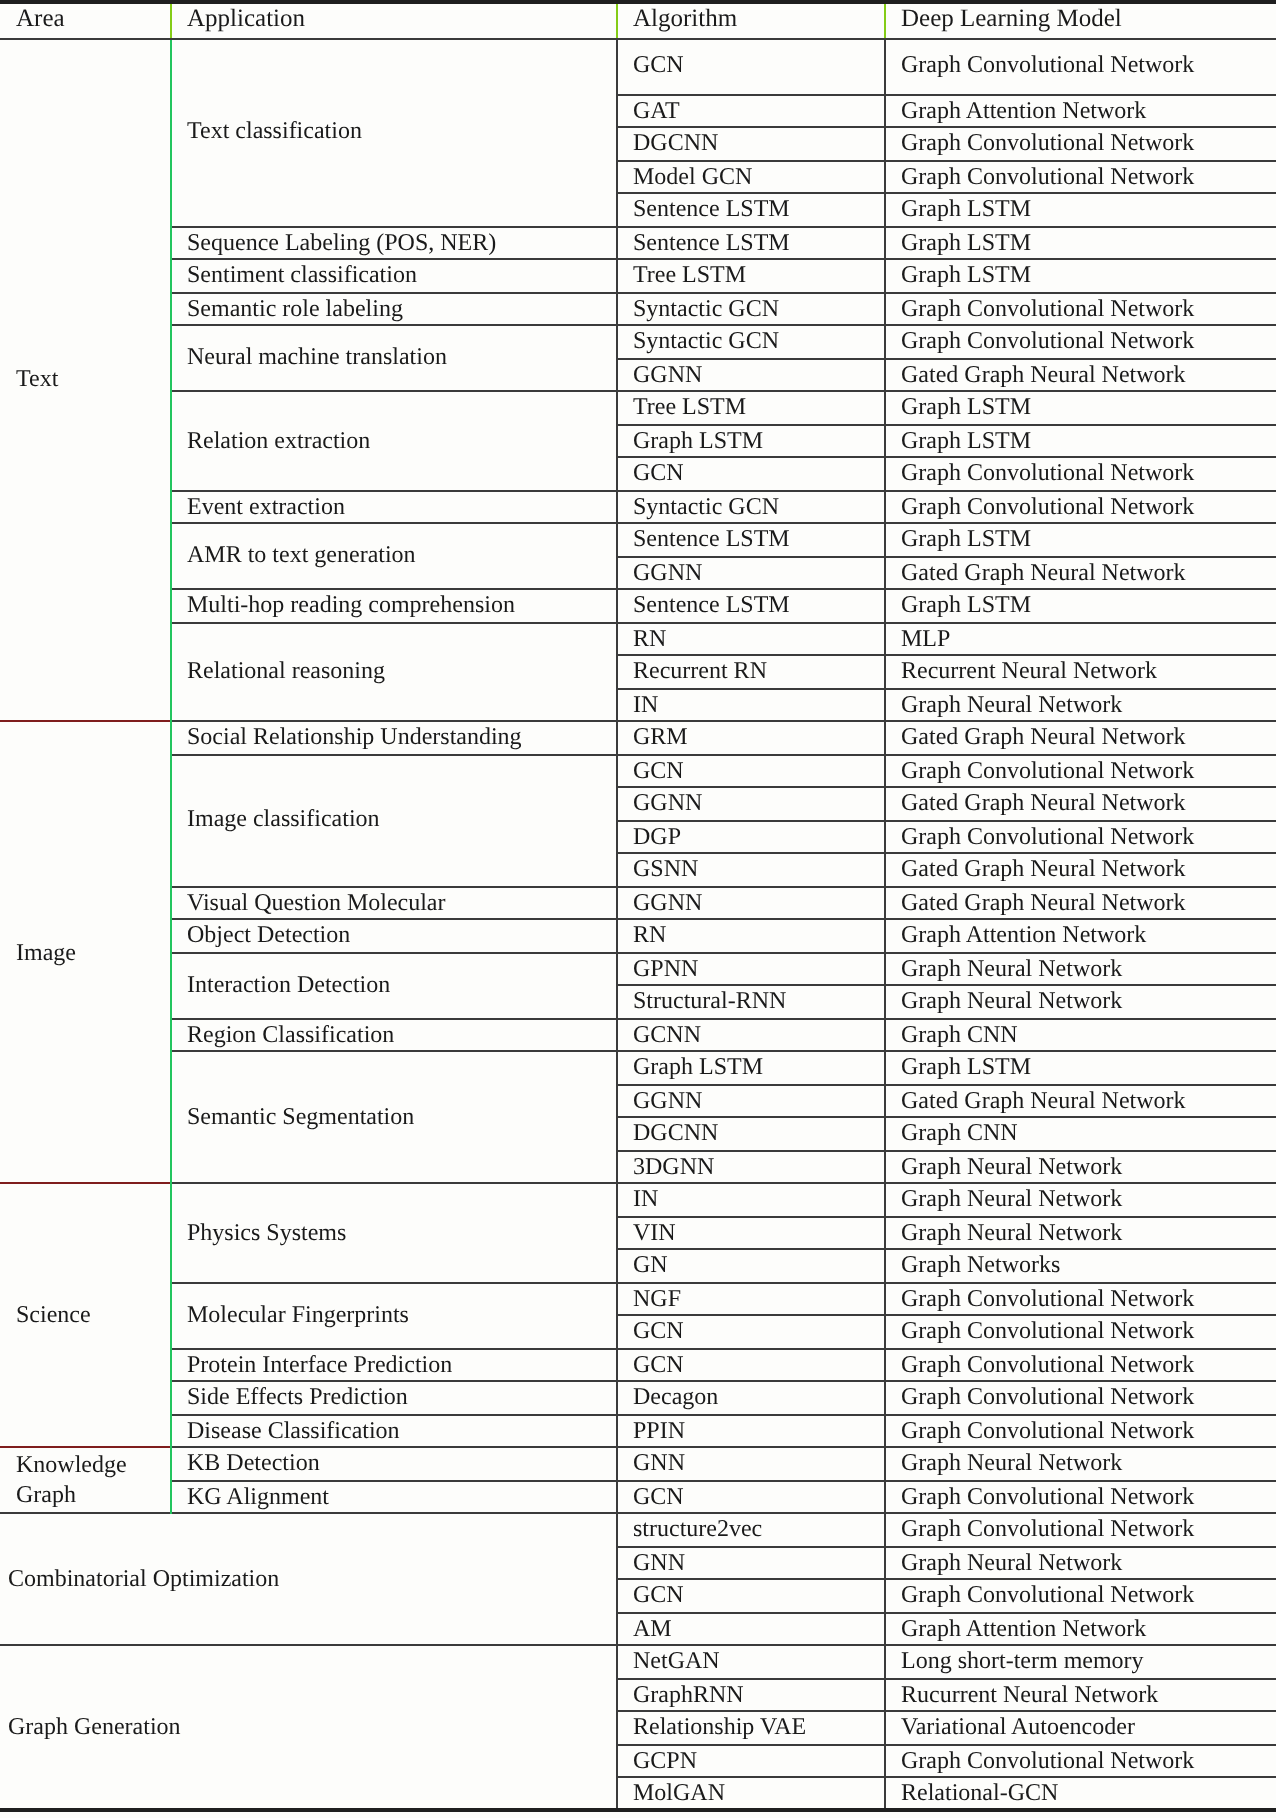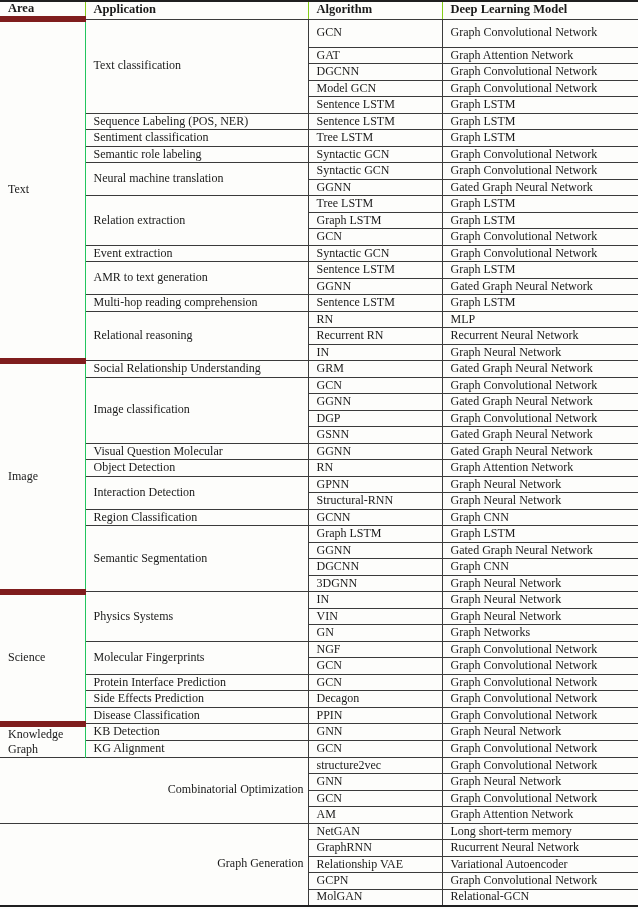--- a/index.html
+++ b/index.html
@@ -23,39 +23,39 @@
     font-size: 12px;
     line-height: 1.1;
     padding: 0 4px 0 8px;
     vertical-align: middle;
     overflow: hidden;
     white-space: nowrap;
   }
   thead tr { height: 18px; }
   th {
     text-align: left;
-    font-weight: bold;
+    font-weight: normal;
     font-size: 12.5px;
     border-bottom: 1px solid #3b3b3b;
   }
   th.col-border { border-left: 1px solid #84cc16; }
   tr.row { height: 16.5px; }
   tr.row.tall { height: 28px; }
   td.area-cell {
-    border-top: 6px solid #7f1d1d;
+    border-top: 1px solid #7f1d1d;
     white-space: normal;
     line-height: 1.25;
   }
   td.app-cell {
     border-top: 1px solid #3b3b3b;
     border-left: 1px solid #22c55e;
   }
   td.app-cell.merged {
     border-left: none;
-    text-align: right;
+    text-align: left;
     padding: 0 4px;
     margin-top: 28px;
   }
   td.alg-cell, td.model-cell {
     border-top: 1px solid #3b3b3b;
     border-left: 1px solid #3b3b3b;
   }
 </style>
 </head>
 <body>

